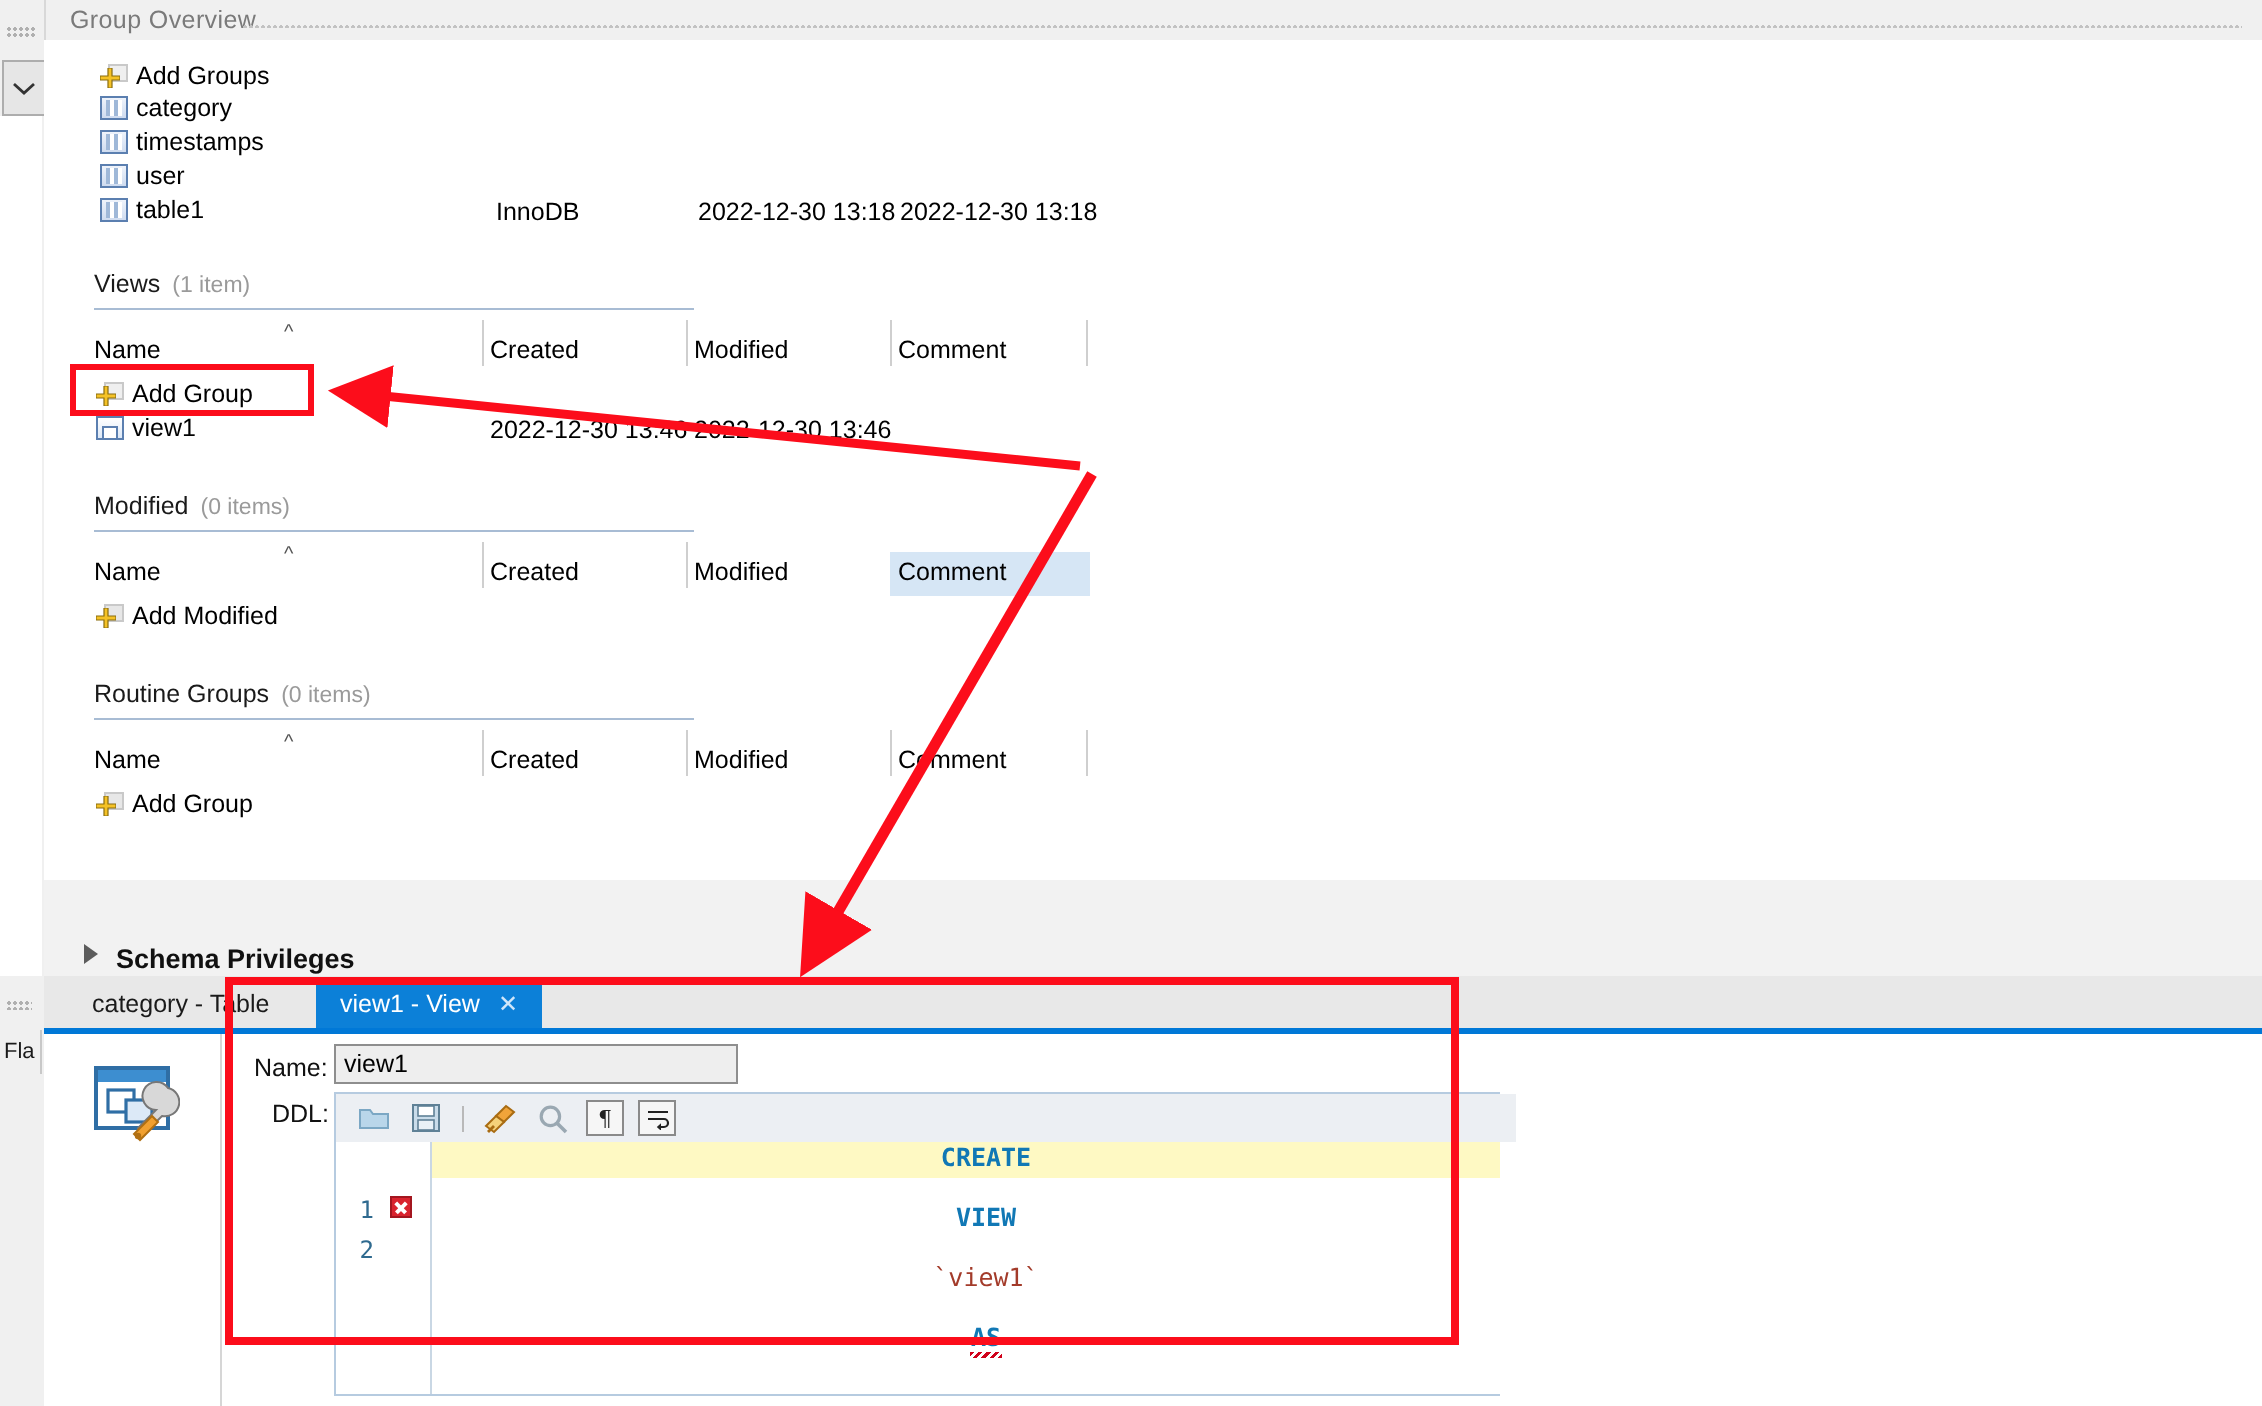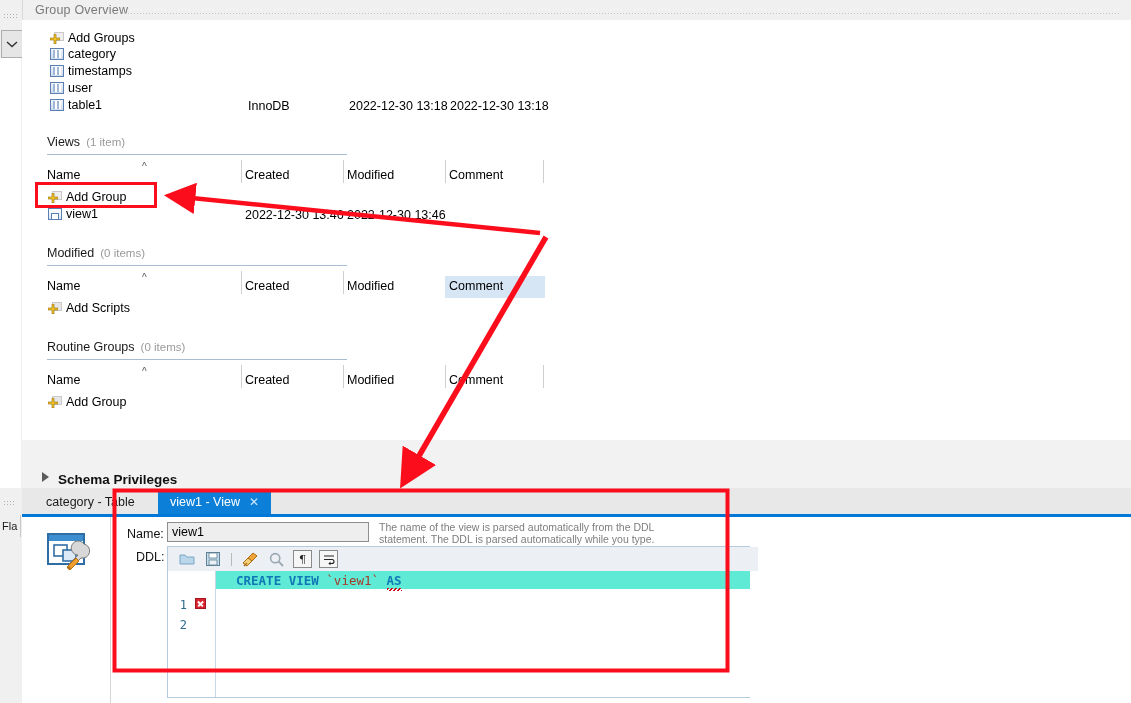--- a/index.html
+++ b/index.html
@@ -95,21 +95,21 @@
 
   #gutter{position:absolute;left:0;top:24px;width:47px;height:126px;background:#ffffff;border-right:1px solid #c9d7e4;}
   .lineno{position:absolute;right:28px;font-size:12px;color:#2f6a8f;font-family:"DejaVu Sans Mono","Liberation Mono",monospace;}
   #err-marker{position:absolute;left:27px;top:4px;width:11px;height:11px;background:#d9232e;border:1px solid #a3161f;box-sizing:border-box;}
   #err-marker:before,#err-marker:after{content:"";position:absolute;left:1px;top:4px;width:7px;height:1.5px;background:#fff;}
   #err-marker:before{transform:rotate(45deg);}
   #err-marker:after{transform:rotate(-45deg);}
 
   #code-area{position:absolute;left:48px;top:24px;width:534px;height:126px;background:#ffffff;
      font-family:"DejaVu Sans Mono","Liberation Mono",monospace;font-size:12.5px;}
-  #code-line1{position:absolute;left:0;top:0;width:534px;height:18px;background:#5eead4;display:flex;align-items:center;padding-left:20px;box-sizing:border-box;}
+  #code-line1{position:absolute;left:0;top:0;width:534px;height:18px;background:#fef9c3;display:flex;align-items:center;padding-left:20px;box-sizing:border-box;flex-direction:column;}
   .kw{color:#1178b5;font-weight:bold;}
   .ident{color:#a33b2a;}
   .as{color:#1178b5;font-weight:bold;position:relative;}
   .as:after{content:"";position:absolute;left:0;right:0;bottom:-3px;height:3px;
      background-image:repeating-linear-gradient(135deg,#d0021b 0 1.5px,transparent 1.5px 3px);}
 
   
   #overlay{left:0;top:0;width:1131px;height:703px;pointer-events:none;}
 </style>
 </head>
@@ -229,21 +229,21 @@
     <div class="col-div" style="left:321px;top:251px;height:23px;"></div>
 
     <div class="abs" style="left:26px;top:279px;">
       <div class="tree-row">
         <span class="ico-plus">
           <span class="ghost" style="background:#e7e7e7;"></span>
           <svg class="pp" viewBox="0 0 10 10">
             <path d="M4 0h2v4h4v2H6v4H4V6H0V4h4z" fill="#f5c226" stroke="#8a6d0e" stroke-width=".6"></path>
           </svg>
         </span>
-        <span class="tree-label">Add Scripts</span>
+        <span class="tree-label">Add Modified</span>
       </div>
     </div>
 
     <div class="abs" style="left:25px;top:320px;display:flex;align-items:baseline;">
       <span class="sec-title">Routine Groups</span>
       <span class="sec-count">(0 items)</span>
     </div>
     <div class="abs sec-rule" style="left:25px;top:339px;width:300px;"></div>
 
     <span class="col-head" style="left:25px;top:353px;">Name</span>
@@ -305,21 +305,20 @@
       <rect x="17" y="18" width="13" height="11" fill="#dce9f7" stroke="#2f6ea5" stroke-width="1.6"></rect>
       <path d="M38 12 a7 7 0 1 0 -6 11 l-3 3 -6 6 3 3 6-6 3-3 a7 7 0 0 0 3-14z" fill="#d8d8d8" stroke="#777" stroke-width="1"></path>
       <path d="M30 26 l-9 9 3 3 9-9z" fill="#f0a030" stroke="#b06f12" stroke-width="1"></path>
       <circle cx="23" cy="36" r="1.6" fill="#b06f12"></circle>
     </svg>
   </div>
 
   <div class="abs" id="form-area">
     <span class="abs" id="lbl-name">Name:</span>
     <input id="inp-name" type="text" value="view1" style="">
-    <div class="abs" id="hint">The name of the view is parsed automatically from the DDL statement. The DDL is parsed automatically while you type.</div>
 
     <span class="abs" id="lbl-ddl">DDL:</span>
 
     <div class="abs" id="ddl-box">
       <div id="ddl-toolbar">
         <span class="tb-btn">
           <svg width="16" height="13" viewBox="0 0 16 13">
               <path d="M1 2h5l1.5 2H15v7H1z" fill="#b9d6ea" stroke="#7ba7c4" stroke-width="1"></path>
             </svg>
         </span>

